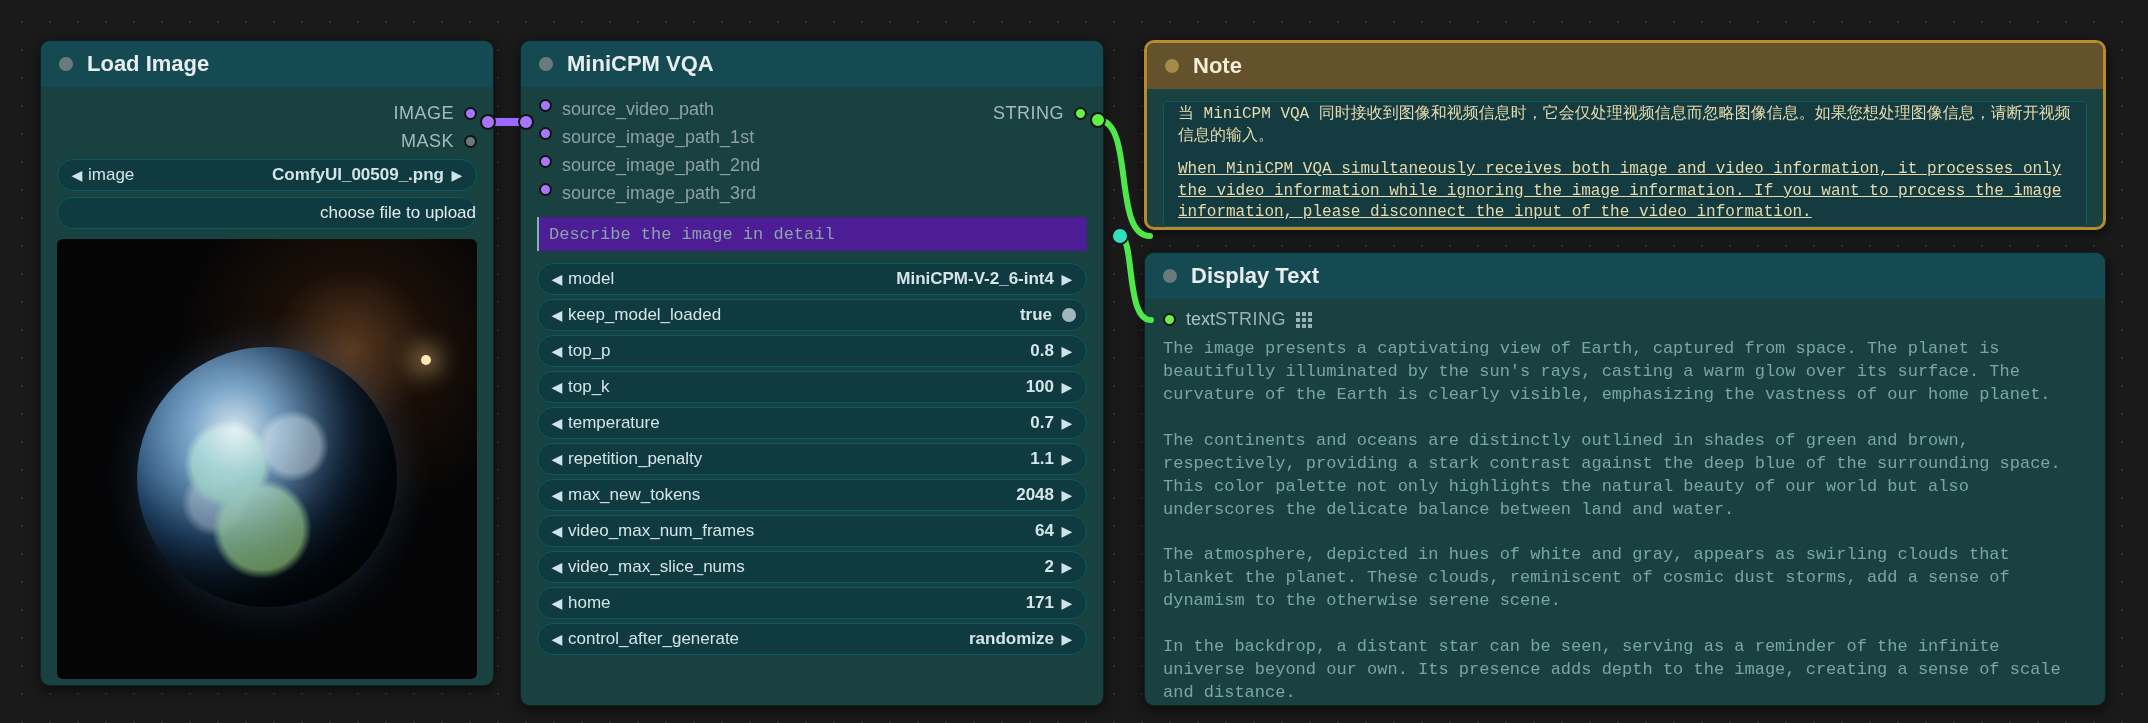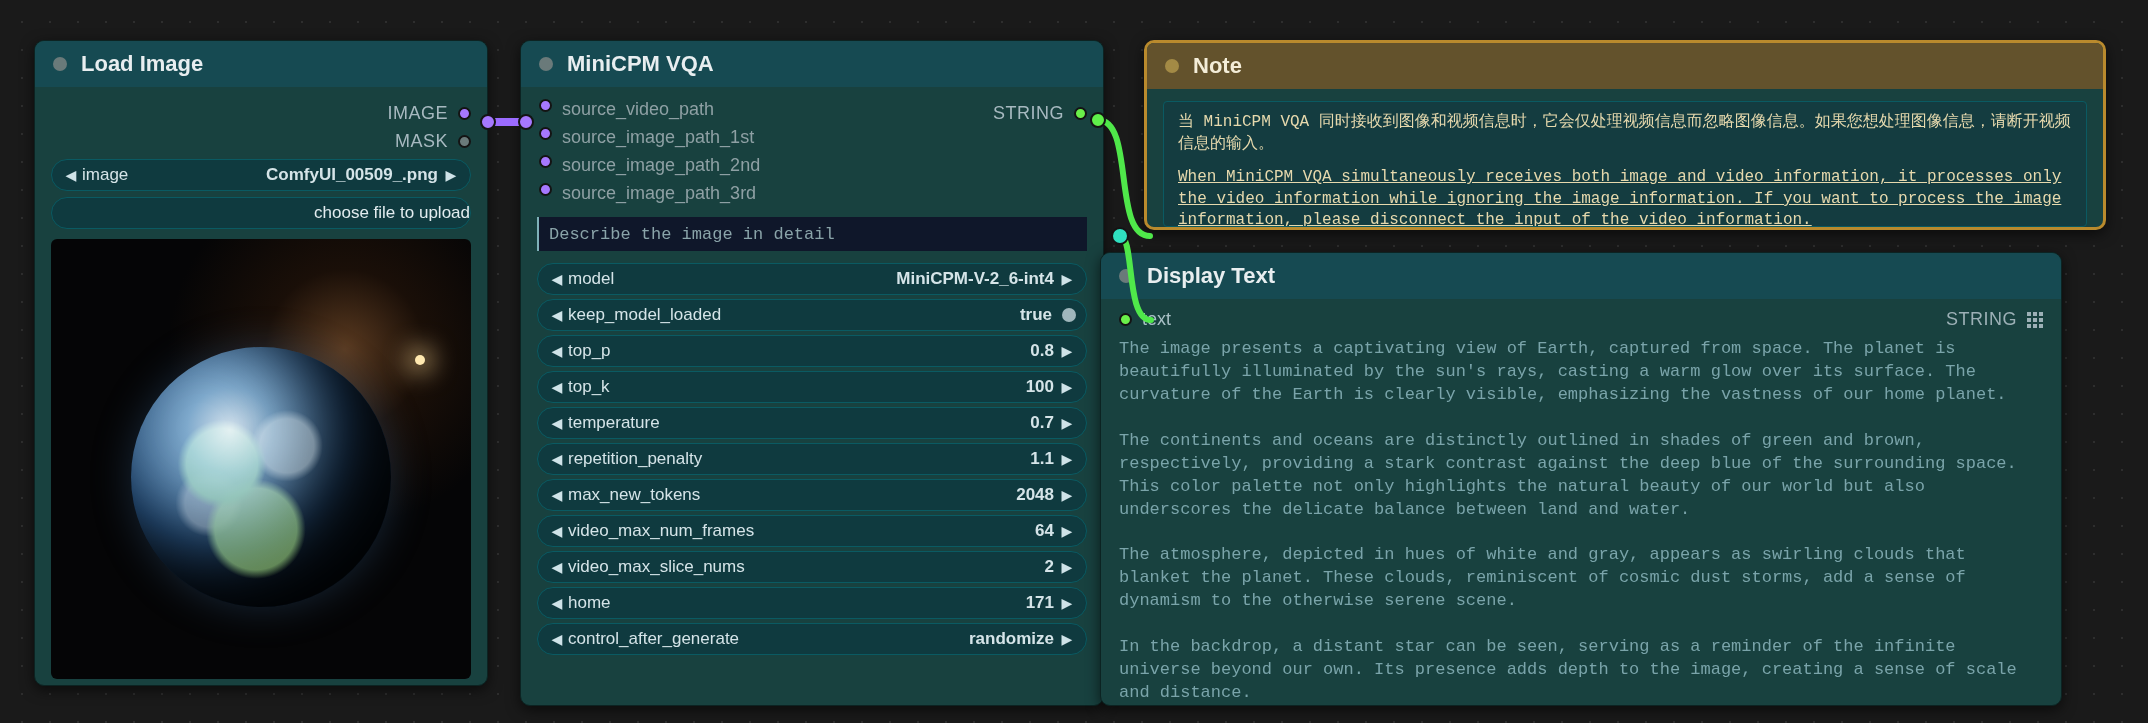--- a/index.html
+++ b/index.html
@@ -43,24 +43,24 @@
   }
   .node-title {
     color: #e8eef0;
     font-size: 22px;
     font-weight: 700;
   }
   .node-body {
     padding: 12px 16px 16px;
   }
   
-  .node-load  { left: 34px;  top: 40px; width: 454px; height: 646px; }
+  .node-load  { left: 40px;  top: 40px; width: 454px; height: 646px; }
   .node-vqa   { left: 520px; top: 40px; width: 584px; height: 666px; }
   .node-note  { left: 1144px; top: 40px; width: 962px; height: 190px; border:3px solid #b98a2d;}
-  .node-disp  { left: 1100px; top: 252px; width: 962px; height: 454px; }
+  .node-disp  { left: 1144px; top: 252px; width: 962px; height: 454px; }
 
   
   .node-note .node-header { background: #63522c; }
   .node-note .node-title { color: #f4edd8; }
 
   
   .out-row { display:flex; justify-content:flex-end; align-items:center; gap:10px; color:#a7b9c0; font-size:18px; letter-spacing:.5px; height:28px;}
   .out-port { width:13px; height:13px; border-radius:50%; background:#a678ff; border:2px solid #141414;}
   .out-port.string { background:#6af04a; }
   .out-port.mask { background:#6a7a7a; }
@@ -118,47 +118,47 @@
       radial-gradient(circle at 60% 38%, rgba(200,210,210,.45) 0 12%, transparent 16%),
       radial-gradient(circle at 30% 60%, rgba(210,215,220,.35) 0 10%, transparent 14%);
     mix-blend-mode: screen;
   }
   .sun { position:absolute; right:46px; top:116px; width:10px; height:10px; border-radius:50%;
     background:#ffe9b0; box-shadow:0 0 24px 8px rgba(255,220,150,.6); }
 
   
   .text-in {
     margin:6px 0 12px;
-    background:#0f172a;
+    background:#4c1d95;
     border-left:2px solid #7fb1b9;
     padding:8px 10px;
     color:#8aa4a9;
     font-family: "Courier New", monospace;
     font-size:17px;
     height:34px;
   }
 
   
   .note-text {
     margin:12px 16px 16px;
     background:#143c40;
     border:1px solid #0a5a62;
     border-radius:4px;
-    padding:10px 14px;
+    padding:2px 14px;
     color:#e6d9ad;
     font-family:"Courier New", monospace;
     font-size:16px;
     line-height:1.35;
     height:126px;
     overflow:hidden;
   }
   .note-text .en { display:block; margin-top:12px;text-decoration:underline; }
 
   
-  .disp-top { display:flex; align-items:center; justify-content:space-between; padding:10px 18px 4px; }
+  .disp-top { display:flex; align-items:center; justify-content:flex-start; padding:10px 18px 4px; }
   .disp-top .left { display:flex; align-items:center; gap:10px; color:#a9c0c6; font-size:18px;}
   .disp-top .right{ display:flex; align-items:center; gap:10px; color:#9cb0b6; font-size:18px; letter-spacing:.5px;}
   .disp-text {
     padding:4px 18px 16px;
     color:#7aa4aa;
     font-family:"Courier New", monospace;
     font-size:17px;
     line-height:1.35;
     white-space:pre-wrap;
   }

